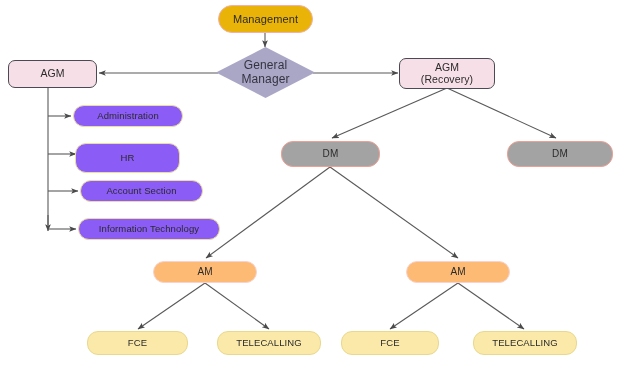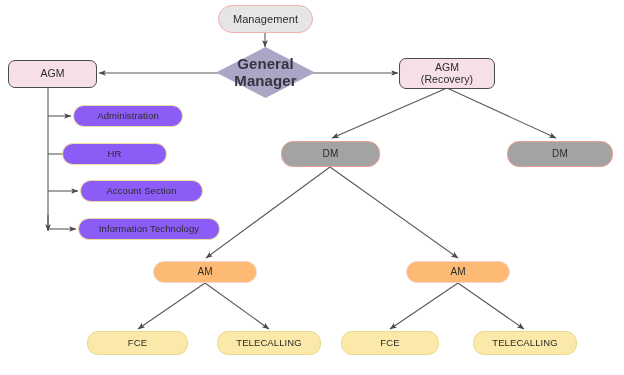--- a/index.html
+++ b/index.html
@@ -31,21 +31,21 @@
     display: flex;
     align-items: center;
     justify-content: center;
     text-align: center;
     line-height: 1.12;
     color: #2b2b2b;
     letter-spacing: 0.1px;
     z-index: 2;
   }
   .node-management {
-    background: #e5e5e5;
+    background: #eab308;
     border: 1.6px solid #f0b0ae;
     border-radius: 14px;
     font-size: 11px;
   }
   .node-agm {
     background: #f7dfe8;
     border: 1.3px solid #4a4a52;
     border-radius: 7px;
     font-size: 10.5px;
   }
@@ -69,23 +69,22 @@
   }
   .node-leaf {
     background: #fae9a8;
     border: 1px solid #e9d88f;
     border-radius: 11px;
     font-size: 9.5px;
   }
   .node-gm {
     background: transparent;
     border: none;
-    font-size: 15px;
+    font-size: 12px;
     color: #343440;
-    font-weight: bold;
   }
   .diamond-shape {
     position: absolute;
     left: 0;
     top: 0;
     width: 100%;
     height: 100%;
     z-index: -1;
   }
   .node-label {
@@ -157,21 +156,21 @@
 
   <div class="node node-agm" style="left:399px; top:58px; width:96px; height:31px;">
     <span class="node-label">AGM
 (Recovery)</span>
   </div>
 
   <div class="node node-dept" style="left:73px; top:105px; width:110px; height:22px;">
     <span class="node-label">Administration</span>
   </div>
 
-  <div class="node node-dept" style="left:62px; top:143px; width:105px; height:22px;">
+  <div class="node node-dept" style="left:75px; top:143px; width:105px; height:30px;">
     <span class="node-label">HR</span>
   </div>
 
   <div class="node node-dept" style="left:78px; top:218px; width:142px; height:22px;">
     <span class="node-label">Information Technology</span>
   </div>
 
   <div class="node node-dept" style="left:80px; top:180px; width:123px; height:22px;">
     <span class="node-label">Account Section</span>
   </div>

